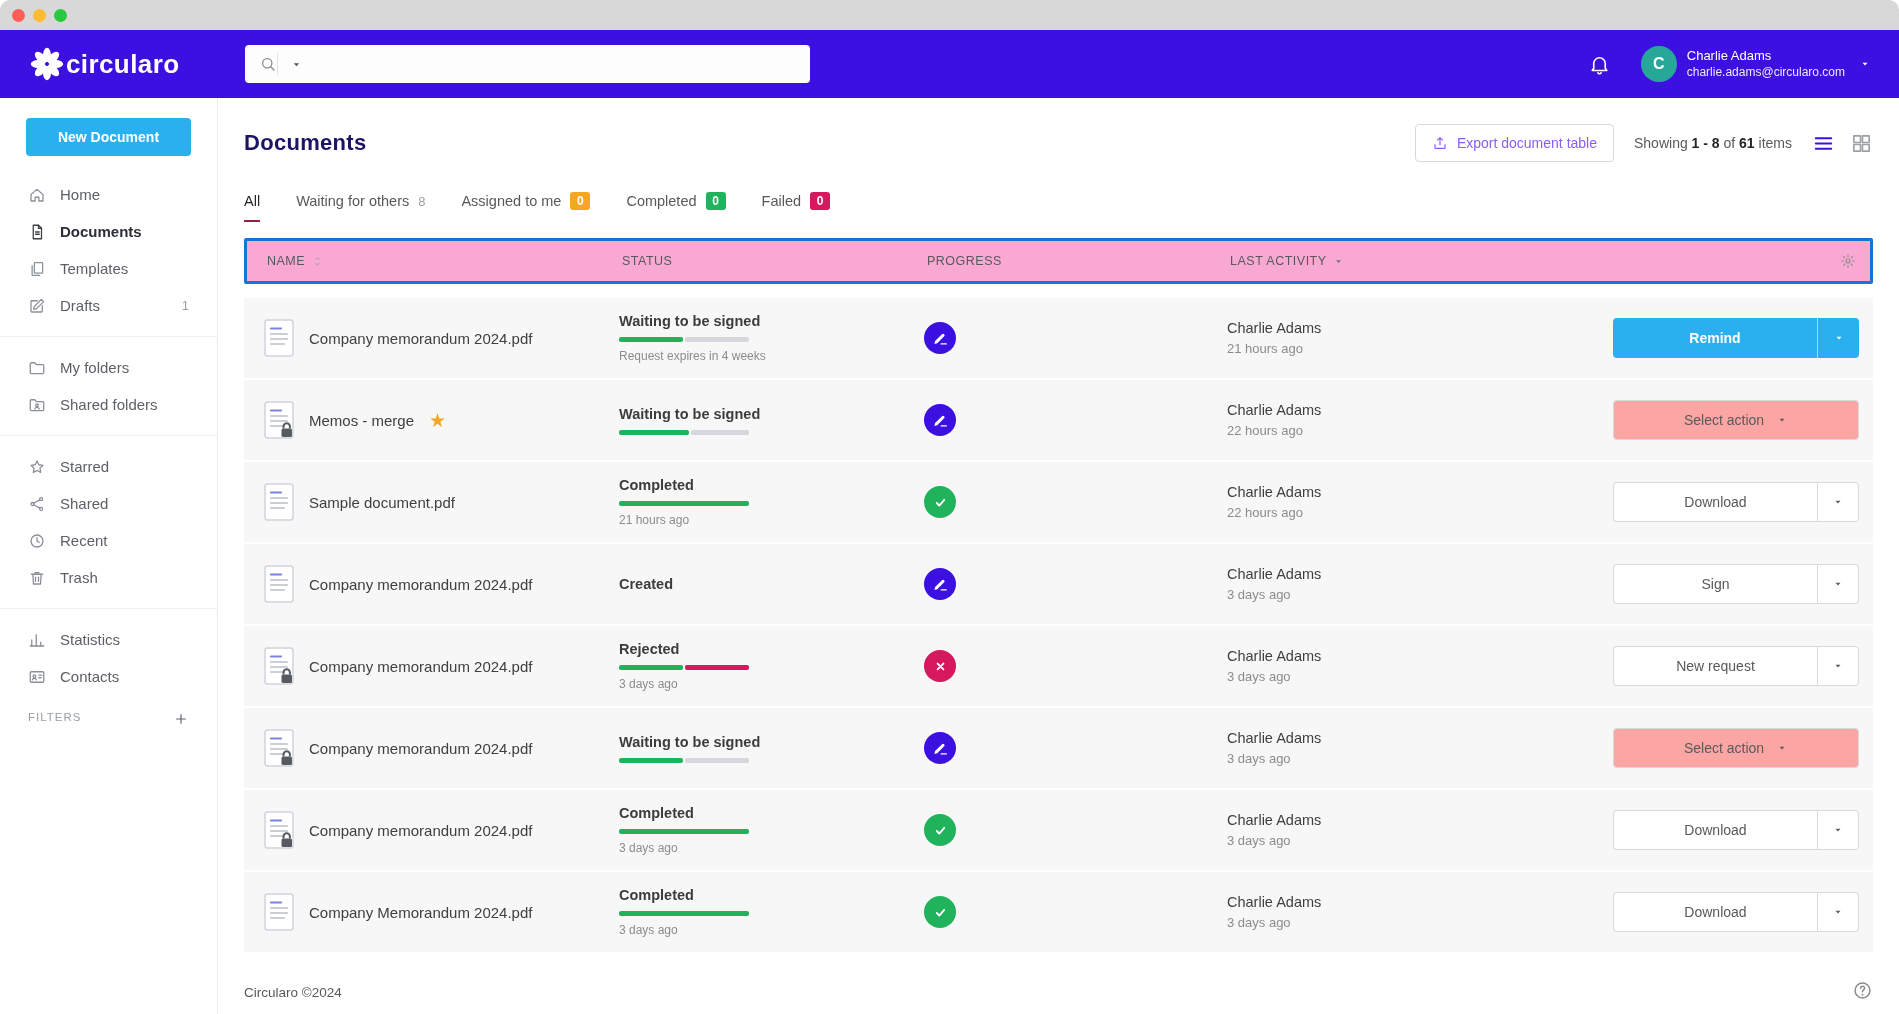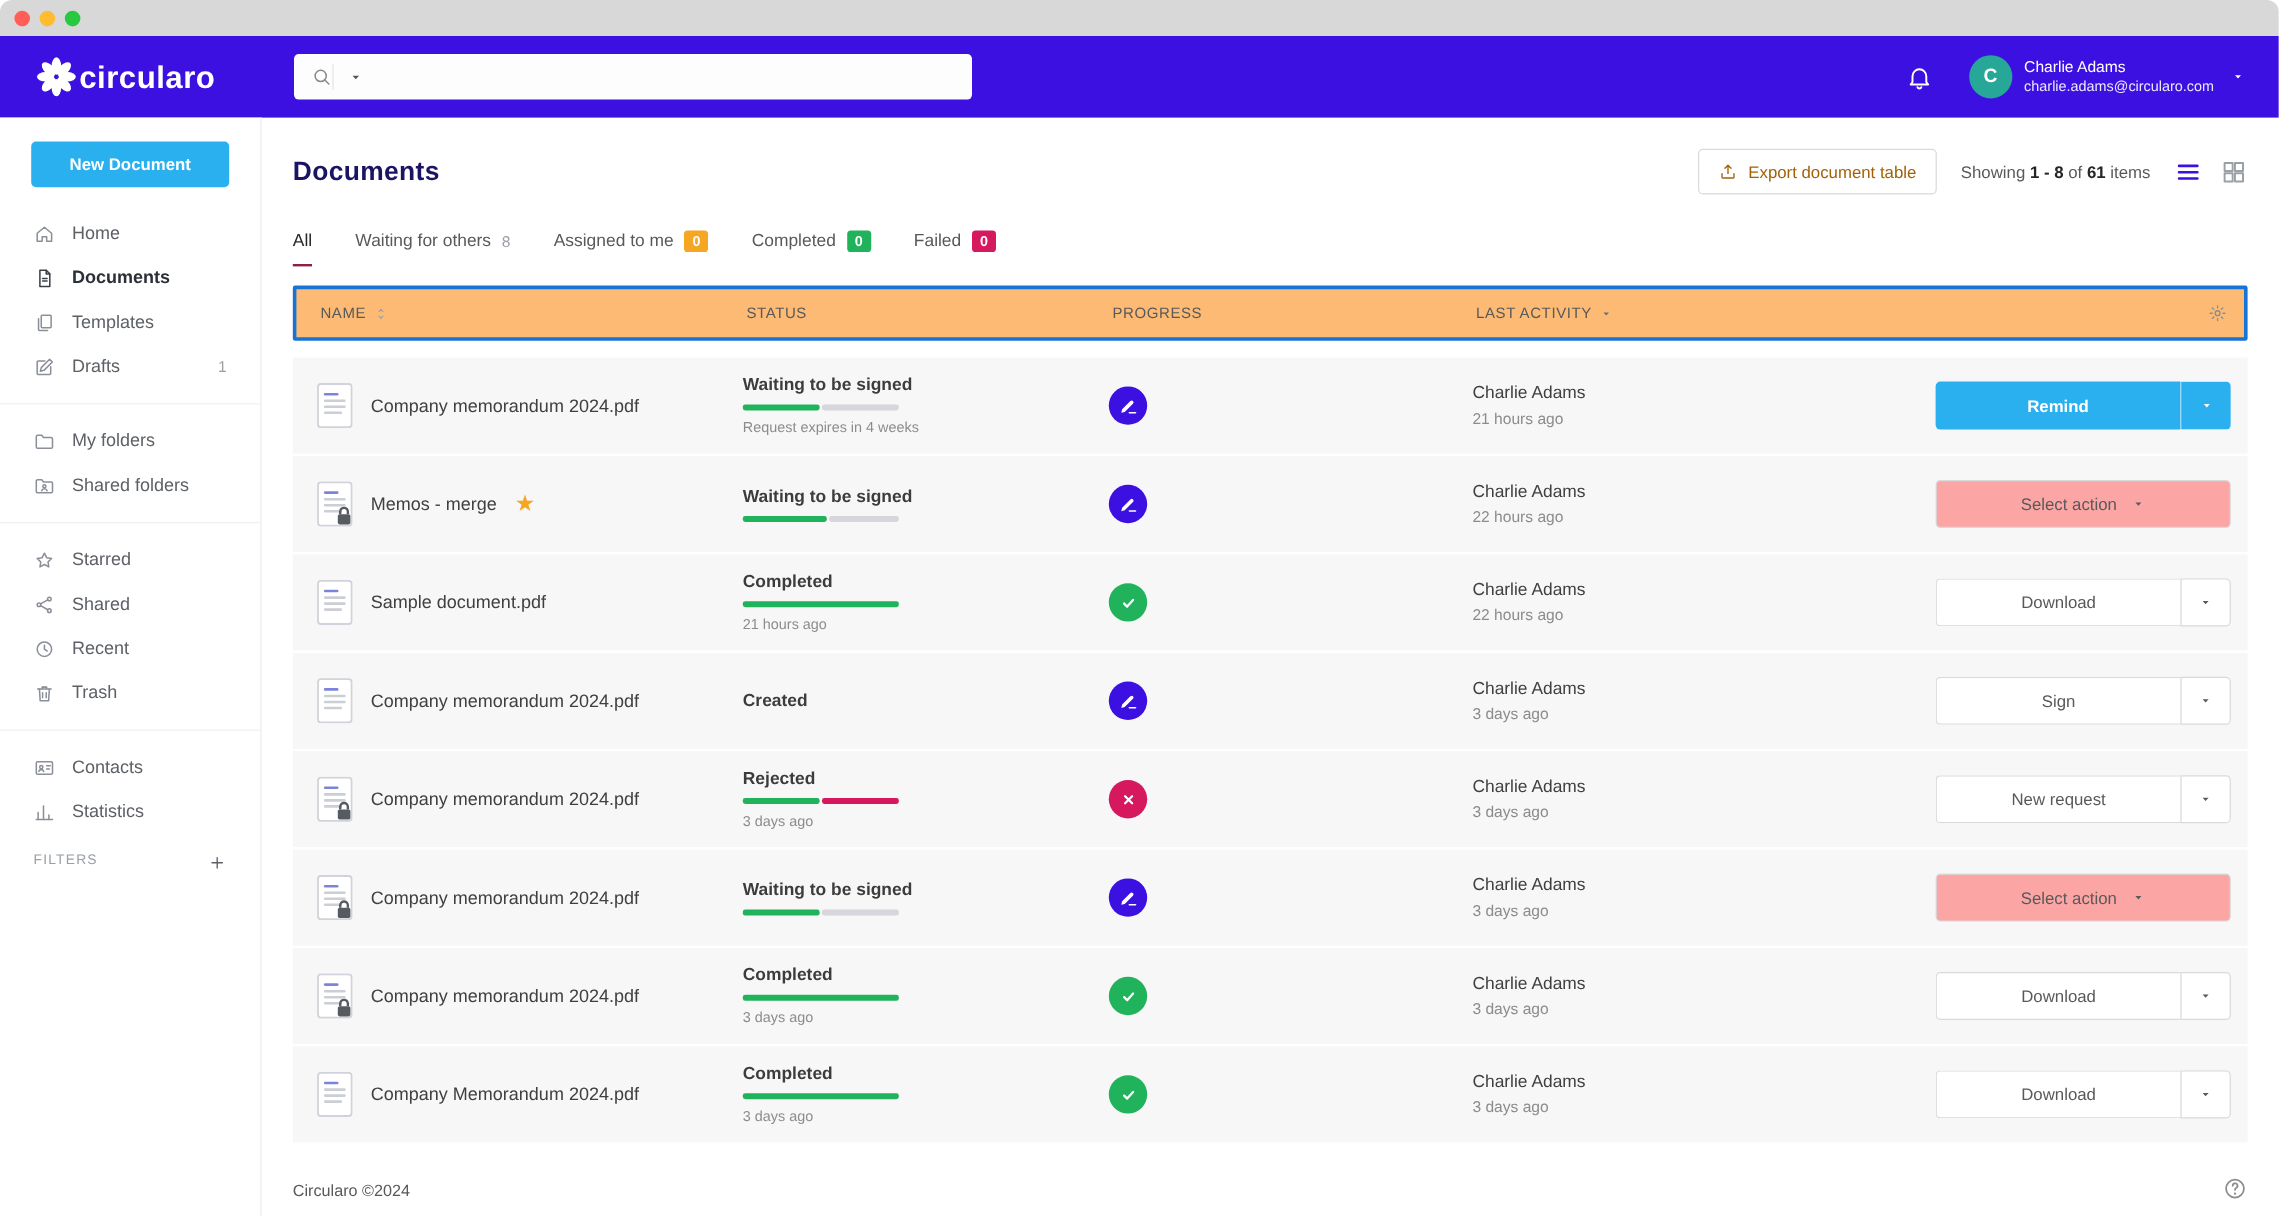--- a/index.html
+++ b/index.html
@@ -54,38 +54,38 @@
   .side-divider{height:1px;background:#f0f0f0;margin:12px 0;}
   .filters{margin-top:16px;padding:0 28px;display:flex;font-size:11.5px;
            letter-spacing:1px;color:#9aa0a6;}
   .filters .icn{margin-left:auto;color:#5d6166;cursor:pointer;}
 
   .content{flex:1;display:flex;flex-direction:column;padding:0 26px;box-sizing:border-box;overflow:hidden;}
   .content-header{display:flex;align-items:center;margin-top:26px;}
   .page-title{font-size:22px;font-weight:bold;color:var(--ink);letter-spacing:.3px;}
   .ch-right{margin-left:auto;display:flex;align-items:center;gap:20px;}
   .export-btn{height:38px;border:1px solid var(--border);background:#fff;border-radius:4px;padding:0 16px;
-              font-size:14px;color:#a16207;display:flex;align-items:center;gap:9px;cursor:pointer;font-family:inherit;}
+              font-size:14px;color:#8b5cf6;display:flex;align-items:center;gap:9px;cursor:pointer;font-family:inherit;}
   .showing{font-size:14px;color:#595959;}
   .showing b{color:#262626;}
   .view-icons{display:flex;gap:15px;align-items:center;}
   .vi-list{color:var(--purple);cursor:pointer;} .vi-grid{color:#9aa0a6;cursor:pointer;}
 
   .tabs{display:flex;gap:36px;margin-top:30px;}
   .tab{display:flex;align-items:center;gap:9px;font-size:14.5px;color:#595959;padding-bottom:10px;
        cursor:pointer;border-bottom:2px solid transparent;}
   .tab.active{color:#262626;border-bottom-color:#8e2140;}
   .tab-count{font-size:13px;color:#9aa0a6;}
   .tab-badge{min-width:10px;height:18px;border-radius:3px;color:#fff;font-size:12px;font-weight:bold;
              display:flex;align-items:center;justify-content:center;padding:0 5px;}
   .tab-badge.orange{background:var(--orange);} .tab-badge.green{background:var(--green);} .tab-badge.red{background:var(--red);}
 
   
   .thead{margin-top:16px;border:3px solid var(--hl);border-radius:2px;height:46px;display:flex;
-         align-items:center;background:#fdba74;box-sizing:border-box;padding-right:14px;}
+         align-items:center;background:#f9a8d4;box-sizing:border-box;padding-right:14px;}
   .th-label{font-size:12.5px;color:#595959;letter-spacing:.5px;display:flex;align-items:center;gap:6px;}
   .th-sort{color:#9aa0a6;} .th-caret{color:#6b6f76;}
   .c-name{width:375px;box-sizing:border-box;padding-left:20px;display:flex;align-items:center;gap:15px;}
   .c-status{width:305px;display:flex;flex-direction:column;justify-content:center;}
   .c-progress{width:303px;}
   .c-activity{flex:1;}
   .c-actionspace{width:246px;display:flex;justify-content:flex-end;}
   .gear{color:#8c8c8c;cursor:pointer;}
 
   #rows{margin-top:14px;}
@@ -279,36 +279,36 @@
               <path d="m6.5 7 .8 13h9.4l.8-13"></path>
               <path d="M10 11v5.5M14 11v5.5"></path>
             </svg>
           </span>
           <span class="side-label">Trash</span>
         </div>
         <div class="side-divider"></div>
         <div class="side-item">
           <span class="icn ">
             <svg viewBox="0 0 24 24" fill="none" stroke="currentColor" stroke-width="1.7" stroke-linecap="round" stroke-linejoin="round">
+              <path d="M5 20v-8M11 20V5M17 20v-5"></path>
+              <path d="M3 20h18"></path>
+            </svg>
+          </span>
+          <span class="side-label">Statistics</span>
+        </div>
+        <div class="side-item">
+          <span class="icn ">
+            <svg viewBox="0 0 24 24" fill="none" stroke="currentColor" stroke-width="1.7" stroke-linecap="round" stroke-linejoin="round">
               <rect x="3" y="5" width="18" height="14" rx="1.5"></rect>
               <circle cx="8.5" cy="11" r="1.8"></circle>
               <path d="M5.8 15.8c.4-1.4 1.5-2 2.7-2s2.3.6 2.7 2"></path>
               <path d="M14.5 9.5h4M14.5 13h3"></path>
             </svg>
           </span>
           <span class="side-label">Contacts</span>
-        </div>
-        <div class="side-item">
-          <span class="icn ">
-            <svg viewBox="0 0 24 24" fill="none" stroke="currentColor" stroke-width="1.7" stroke-linecap="round" stroke-linejoin="round">
-              <path d="M5 20v-8M11 20V5M17 20v-5"></path>
-              <path d="M3 20h18"></path>
-            </svg>
-          </span>
-          <span class="side-label">Statistics</span>
         </div>
       </div>
     <div class="filters">
       <span>FILTERS</span>
       <span class="icn md" id="filters-plus-slot">
           <svg viewBox="0 0 24 24" fill="none" stroke="currentColor" stroke-width="1.7" stroke-linecap="round" stroke-linejoin="round">
             <path d="M12 5.5v13M5.5 12h13"></path>
           </svg>
         </span>
     </div>

